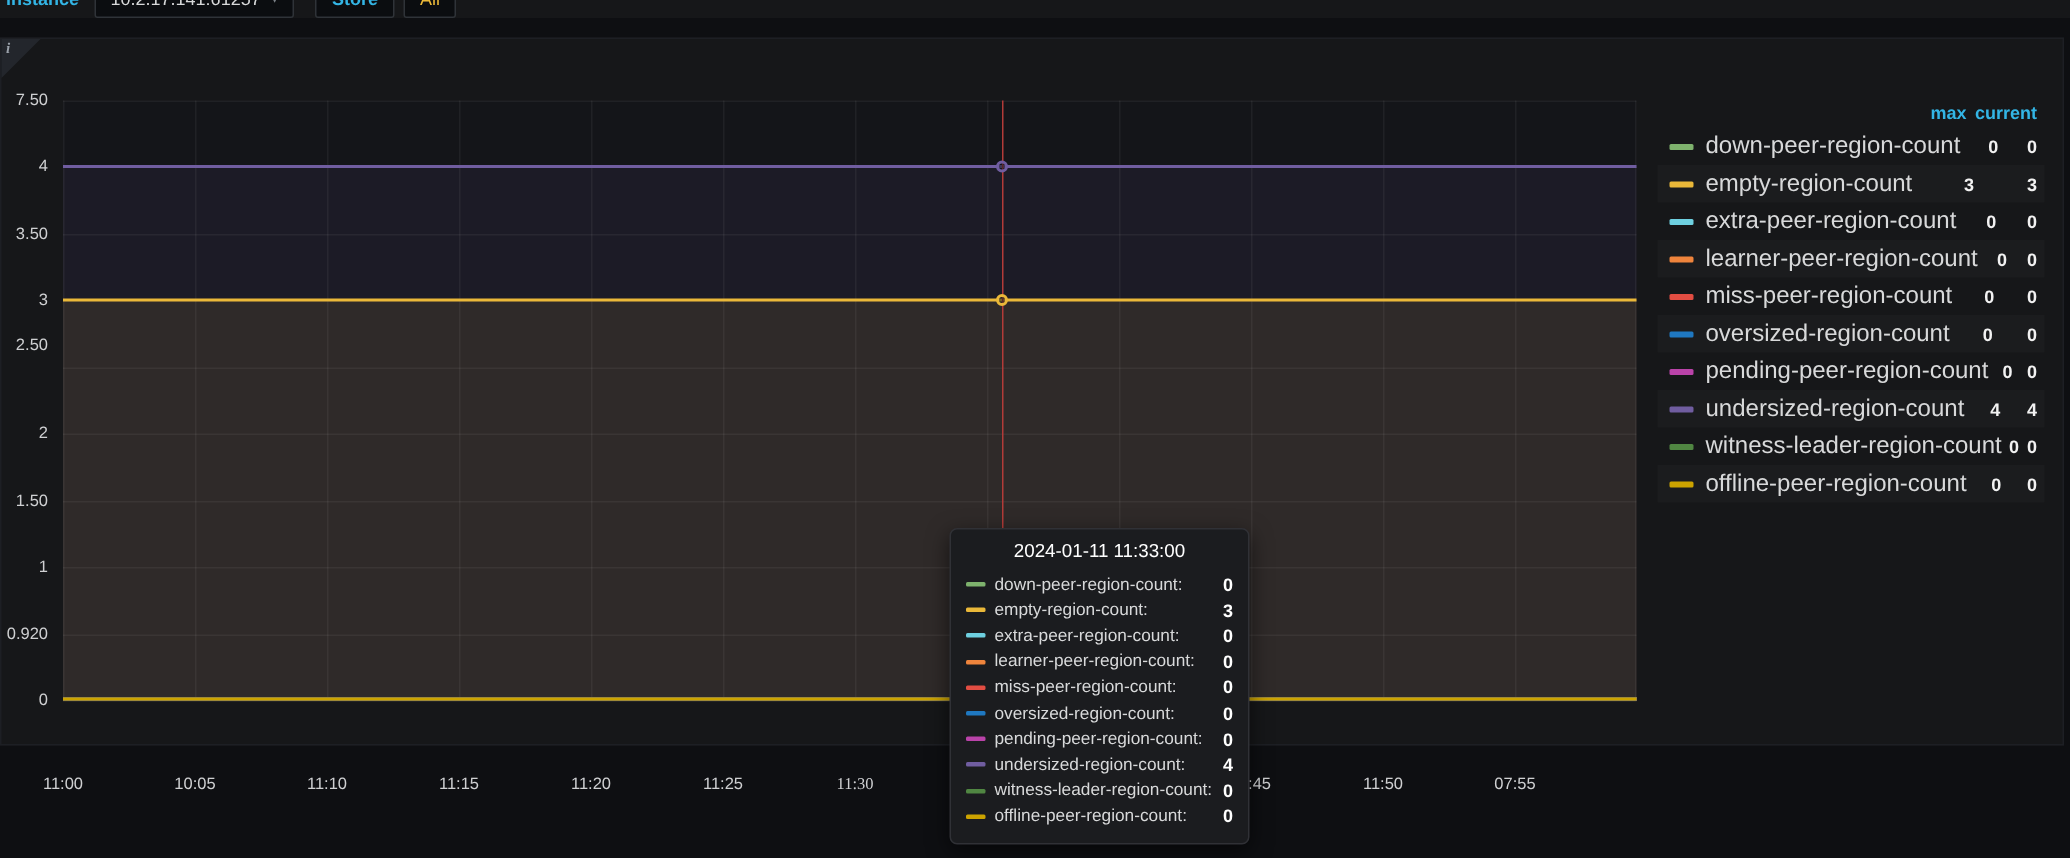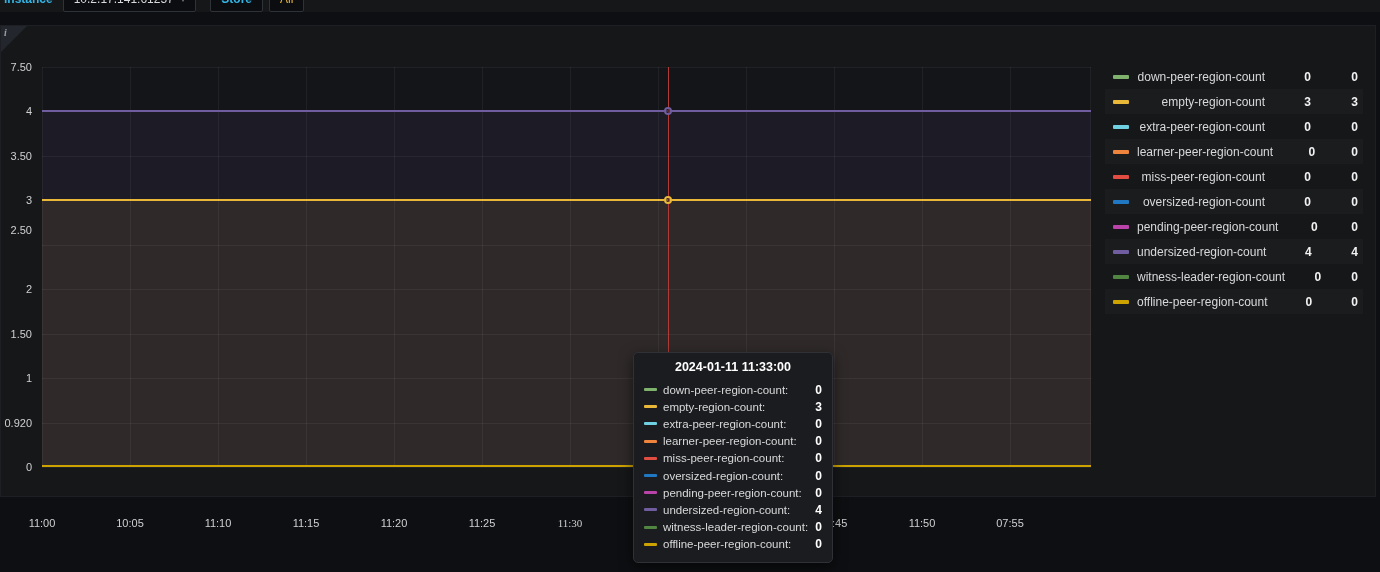--- a/index.html
+++ b/index.html
@@ -80,32 +80,32 @@
     display:flex; height:21px; align-items:center;
     font-size:12px; font-weight:bold; color:#33b5e5;
   }
   .legend-header .spacer { flex:1; }
   .legend-header .hcol { text-align:right; cursor:pointer; }
   .legend-header .hcol.max { width:46px; }
   .legend-header .hcol.cur { width:52px; padding-right:5px; }
   .legend-row { display:flex; align-items:center; height:25px; padding-left:8px; }
   .legend-row.alt { background:rgba(255,255,255,0.025); }
   .legend-swatch { width:16px; height:4px; border-radius:1px; margin-right:8px; flex:none; }
-  .legend-name { flex:1; font-size:12px; color:#d8d9da; cursor:pointer; white-space:nowrap;text-align:right; }
+  .legend-name { flex:1; font-size:16px; color:#d8d9da; cursor:pointer; white-space:nowrap;text-align:right; }
   .legend-val { width:46px; text-align:right; font-size:12px; font-weight:bold; color:#f2f2f2; }
   .legend-val.cur { width:52px; padding-right:5px; }
   
   .tooltip {
     position:absolute; left:633px; top:352px; width:200px;
     background:#1b1c1f; border:1px solid #303136; border-radius:5px;
     box-shadow:0 4px 14px rgba(0,0,0,0.55);
     padding:7px 10px 9px 10px; z-index:20;
   }
   .tooltip-title {
-    text-align:center; font-size:12.5px; font-weight:bold; color:#fff;
+    text-align:center; font-size:12.5px; font-weight:normal; color:#fff;
     margin-bottom:7px; white-space:nowrap;
   }
   .tt-row { display:flex; align-items:center; height:17.2px; }
   .tt-swatch { width:13px; height:3px; border-radius:1px; margin-right:6px; flex:none; }
   .tt-name { flex:1; font-size:11.5px; color:#d8d9da; white-space:nowrap; }
   .tt-val { font-size:12px; font-weight:bold; color:#fff; }
 </style>
 </head>
 <body>
 
@@ -205,20 +205,25 @@
       <div class="xlabel" style="left: 440px;">11:25</div>
       <div class="xlabel" style="left: 528px; font-family: Liberation Serif, serif;">11:30</div>
       <div class="xlabel" style="left: 616px;">11:35</div>
       <div class="xlabel" style="left: 704px;">11:40</div>
       <div class="xlabel" style="left: 792px;">11:45</div>
       <div class="xlabel" style="left: 880px;">11:50</div>
       <div class="xlabel" style="left: 968px;">07:55</div>
     </div>
 
   <div class="legend">
+    <div class="legend-header">
+      <span class="spacer"></span>
+      <span class="hcol max">max</span>
+      <span class="hcol cur">current</span>
+    </div>
     <div id="legend-rows">
         <div class="legend-row">
           <div class="legend-swatch" style="background: rgb(126, 178, 109);"></div>
           <div class="legend-name">down-peer-region-count</div>
           <div class="legend-val">0</div>
           <div class="legend-val cur">0</div>
         </div>
         <div class="legend-row alt">
           <div class="legend-swatch" style="background: rgb(234, 184, 57);"></div>
           <div class="legend-name">empty-region-count</div>

